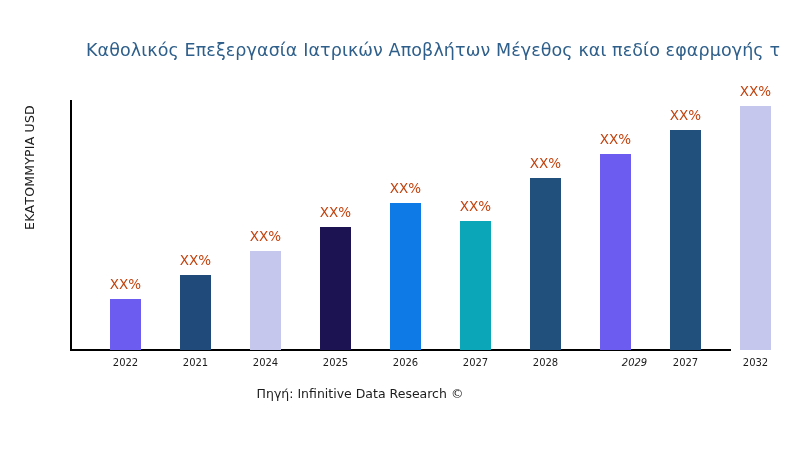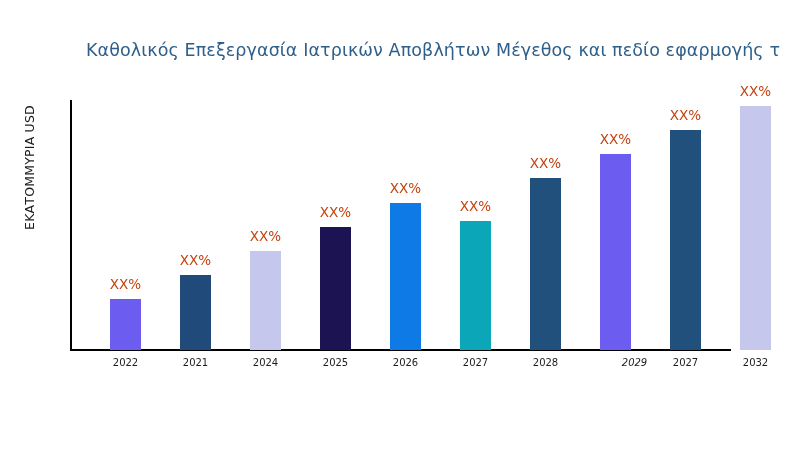--- a/index.html
+++ b/index.html
@@ -158,14 +158,15 @@
       <div class="bar-value-label" style="left: 586px; width: 59px; top: 131px;">XX%</div>
       <div class="x-tick-label" style="left: 605px; width: 59px; font-style: italic;">2029</div>
       <div class="bar" style="left: 670px; width: 31px; height: 220px; background: rgb(34, 80, 125);"></div>
       <div class="bar-value-label" style="left: 656px; width: 59px; top: 107px;">XX%</div>
       <div class="x-tick-label" style="left: 656px; width: 59px;">2027</div>
       <div class="bar" style="left: 740px; width: 31px; height: 244px; background: rgb(198, 199, 236);"></div>
       <div class="bar-value-label" style="left: 726px; width: 59px; top: 83px;">XX%</div>
       <div class="x-tick-label" style="left: 726px; width: 59px;">2032</div>
     </div>
 
+  <div id="source-note">Πηγή: Infinitive Data Research ©</div>
 
 </div>
 
 </body></html>

